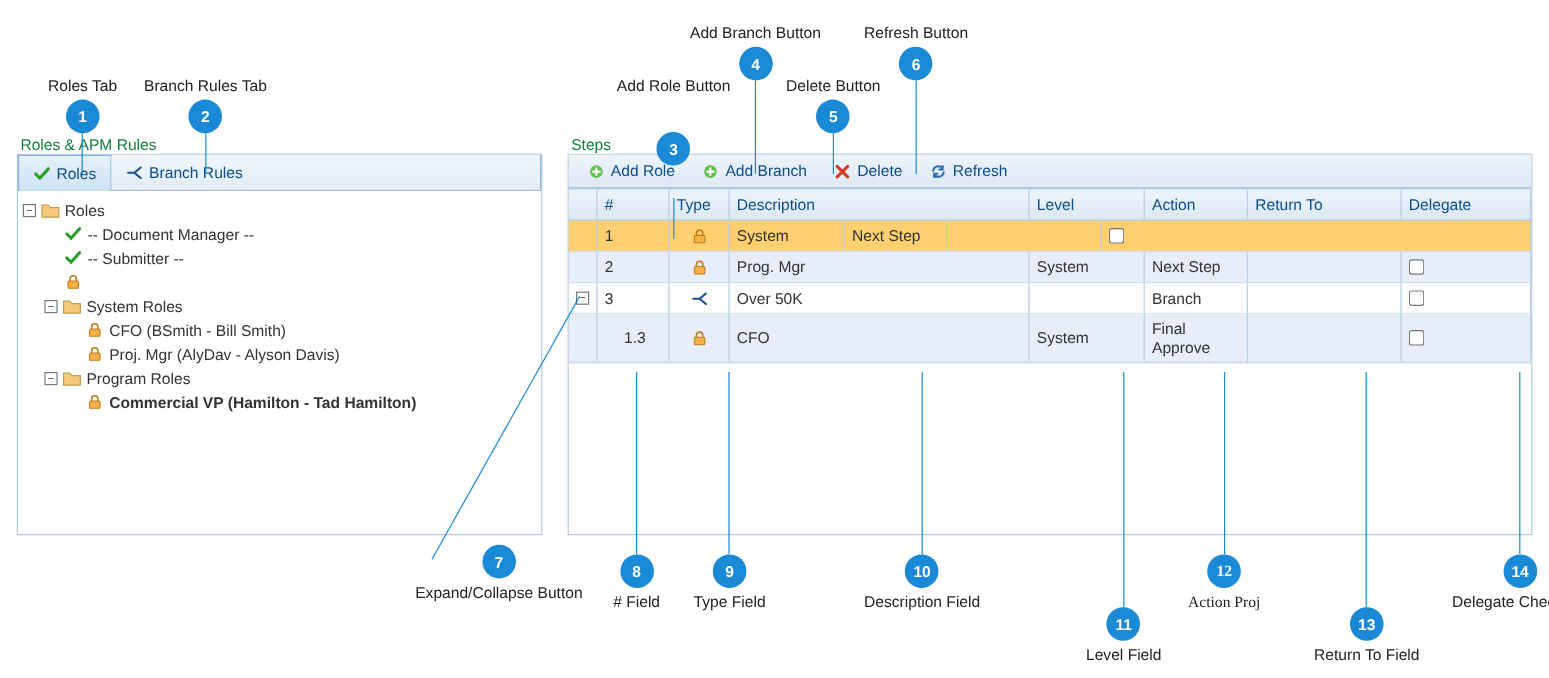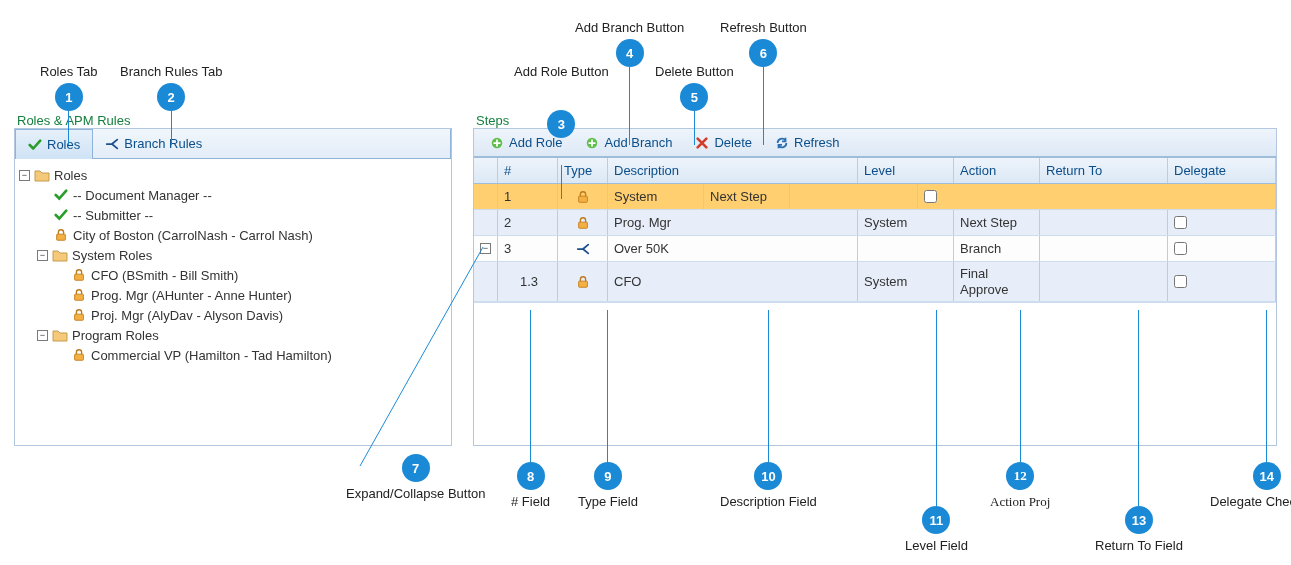--- a/index.html
+++ b/index.html
@@ -287,21 +287,20 @@
       <span>-- Submitter --</span>
     </div>
 
     <div class="tree-row" style="padding-left:34px;">
       <span class="icon-lock">
           <svg width="14" height="14" viewBox="0 0 16 16">
             <rect x="3" y="7" width="10" height="7" rx="1" fill="#f4b042" stroke="#c07a1a"></rect>
             <path d="M5 7 V5 a3 3 0 0 1 6 0 V7" fill="none" stroke="#c07a1a" stroke-width="1.5"></path>
           </svg>
         </span>
-      <span>City of Boston (CarrolNash - Carrol Nash)</span>
     </div>
 
     <div class="tree-row" style="padding-left:18px;">
       <span class="toggle">−</span>
       <span class="icon-folder">
           <svg width="16" height="14" viewBox="0 0 16 14">
             <path d="M1 3h5l2 2h7v8H1z" fill="#f4c97a" stroke="#c69b4d"></path>
           </svg>
         </span>
       <span>System Roles</span>
@@ -316,42 +315,33 @@
         </span>
       <span>CFO (BSmith - Bill Smith)</span>
     </div>
     <div class="tree-row" style="padding-left:52px;">
       <span class="icon-lock">
           <svg width="14" height="14" viewBox="0 0 16 16">
             <rect x="3" y="7" width="10" height="7" rx="1" fill="#f4b042" stroke="#c07a1a"></rect>
             <path d="M5 7 V5 a3 3 0 0 1 6 0 V7" fill="none" stroke="#c07a1a" stroke-width="1.5"></path>
           </svg>
         </span>
-      <span>Prog. Mgr (AHunter - Anne Hunter)</span>
-    </div>
-    <div class="tree-row" style="padding-left:52px;">
-      <span class="icon-lock">
-          <svg width="14" height="14" viewBox="0 0 16 16">
-            <rect x="3" y="7" width="10" height="7" rx="1" fill="#f4b042" stroke="#c07a1a"></rect>
-            <path d="M5 7 V5 a3 3 0 0 1 6 0 V7" fill="none" stroke="#c07a1a" stroke-width="1.5"></path>
-          </svg>
-        </span>
       <span>Proj. Mgr (AlyDav - Alyson Davis)</span>
     </div>
 
     <div class="tree-row" style="padding-left:18px;">
       <span class="toggle">−</span>
       <span class="icon-folder">
           <svg width="16" height="14" viewBox="0 0 16 14">
             <path d="M1 3h5l2 2h7v8H1z" fill="#f4c97a" stroke="#c69b4d"></path>
           </svg>
         </span>
       <span>Program Roles</span>
     </div>
-    <div class="tree-row" style="padding-left:52px;">
+    <div class="tree-row" style="padding-left:52px;font-weight:bold;">
       <span class="icon-lock">
           <svg width="14" height="14" viewBox="0 0 16 16">
             <rect x="3" y="7" width="10" height="7" rx="1" fill="#f4b042" stroke="#c07a1a"></rect>
             <path d="M5 7 V5 a3 3 0 0 1 6 0 V7" fill="none" stroke="#c07a1a" stroke-width="1.5"></path>
           </svg>
         </span>
       <span>Commercial VP (Hamilton - Tad Hamilton)</span>
     </div>
   </div>
 </div>

